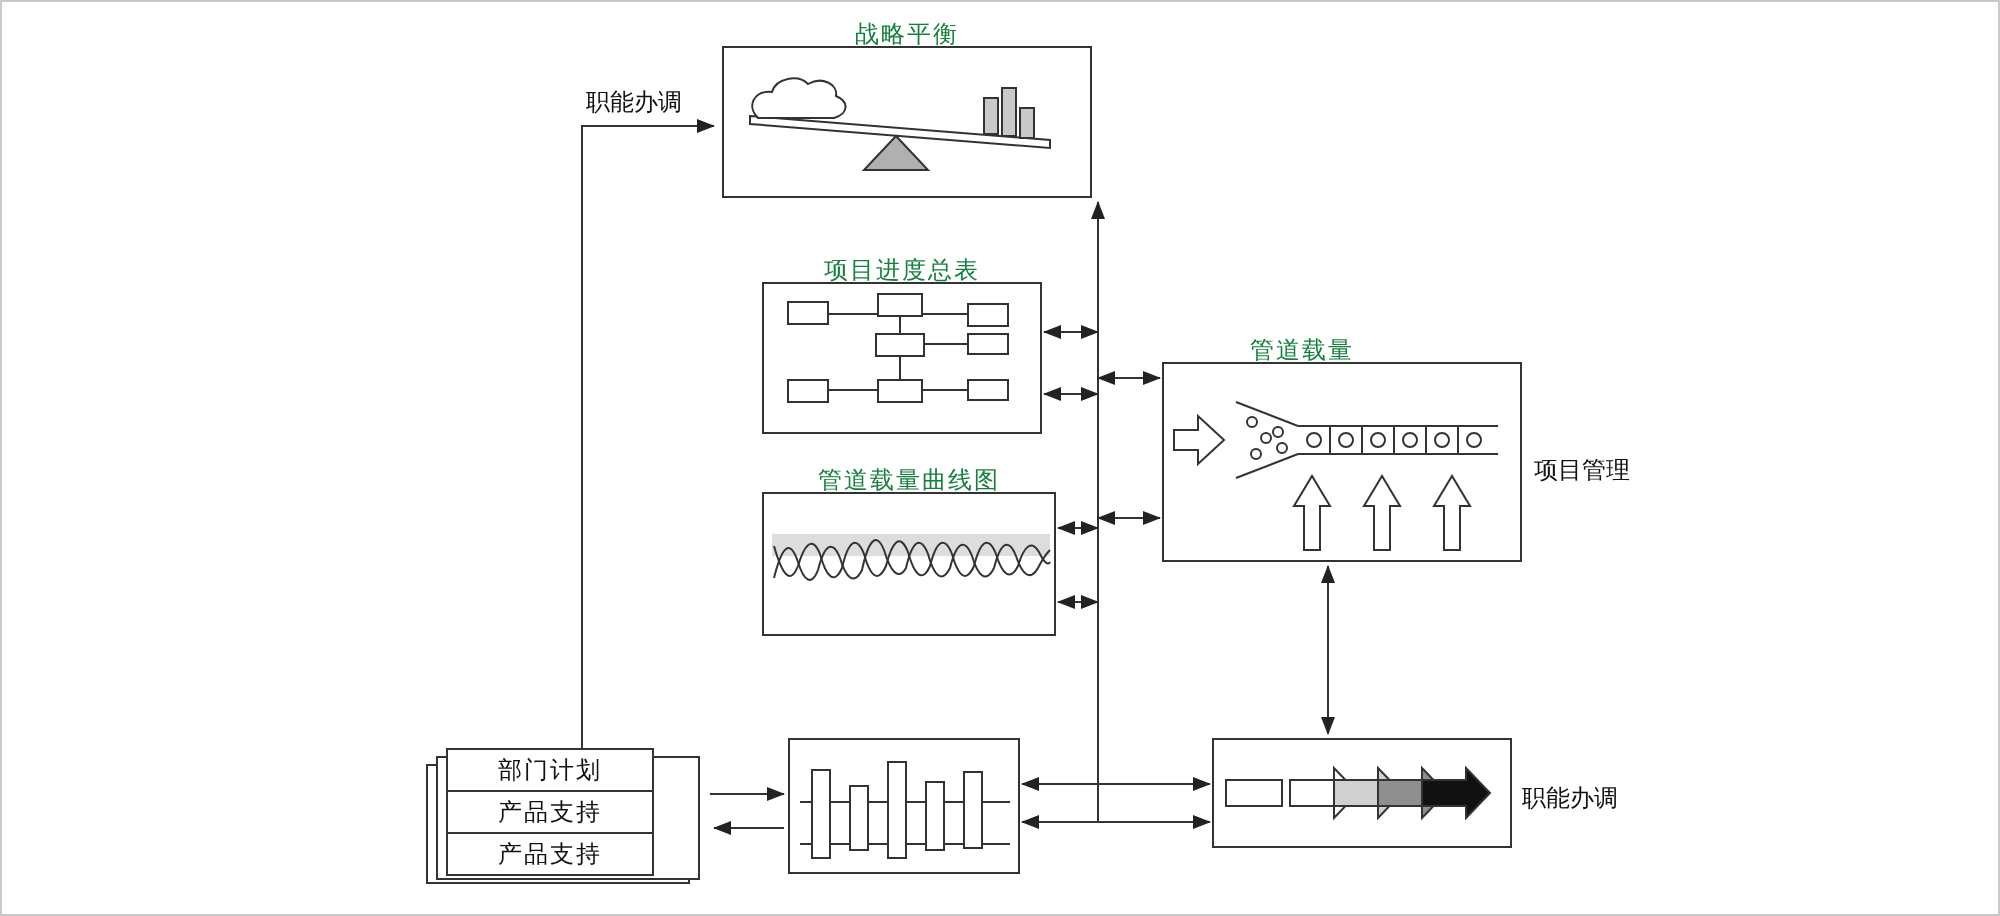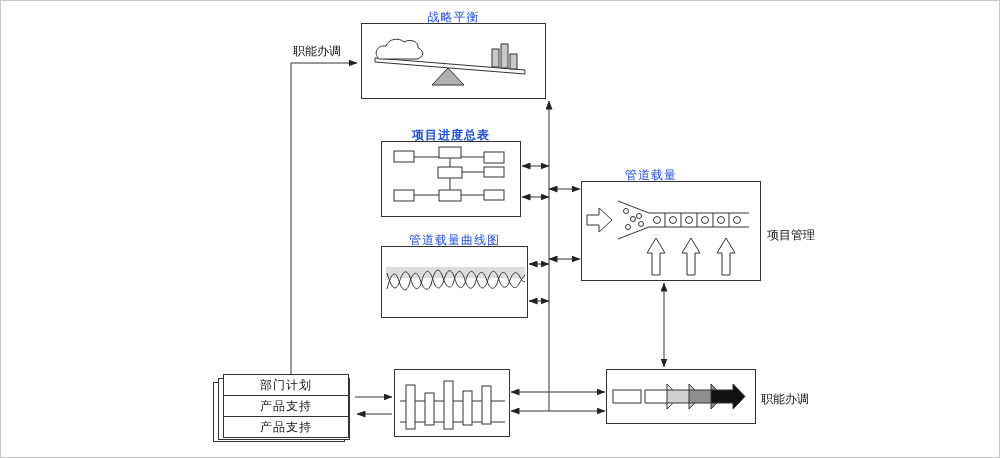--- a/index.html
+++ b/index.html
@@ -2,21 +2,21 @@
 <html><head>
 <meta charset="utf-8">
 <style>
   html,body{margin:0;padding:0;background:#fff;}
   .canvas{
     position:relative;width:1000px;height:458px;background:#fff;
     border:1px solid #c9c9c9;box-sizing:border-box;
     font-family:"Liberation Sans", sans-serif;overflow:hidden;
   }
   .box{position:absolute;border:1px solid #333;background:#fff;box-sizing:border-box;z-index:1;}
-  .title{position:absolute;font-size:12px;color:#1d4ed8;text-align:center;letter-spacing:1px;z-index:3;white-space:nowrap;}
+  .title{position:absolute;font-size:12px;color:#15803d;text-align:center;letter-spacing:1px;z-index:3;white-space:nowrap;}
   .side-label{position:absolute;font-size:12px;color:#111;z-index:3;white-space:nowrap;}
   .overlay{position:absolute;left:0;top:0;z-index:2;pointer-events:none;}
   .stack-sheet{position:absolute;border:1px solid #333;background:#fff;box-sizing:border-box;z-index:1;}
   .stack-front{position:absolute;border:1px solid #333;background:#fff;box-sizing:border-box;display:flex;flex-direction:column;z-index:1;}
   .stack-row{flex:1;display:flex;align-items:center;justify-content:center;font-size:12px;color:#111;border-bottom:1px solid #333;letter-spacing:1px;}
   .stack-row:last-child{border-bottom:none;}
   .conn{stroke:#333;stroke-width:1;fill:none;}
   .art{stroke:#333;stroke-width:1;}
 </style>
 </head>
@@ -26,29 +26,29 @@
 
   <div class="box" style="left:360px;top:22px;width:185px;height:76px;"></div>
   <div class="box" style="left:380px;top:140px;width:140px;height:76px;"></div>
   <div class="box" style="left:380px;top:245px;width:147px;height:72px;"></div>
   <div class="box" style="left:393px;top:368px;width:116px;height:68px;"></div>
   <div class="box" style="left:580px;top:180px;width:180px;height:100px;"></div>
   <div class="box" style="left:605px;top:368px;width:150px;height:55px;"></div>
 
   <div class="stack-sheet" style="left:212px;top:381px;width:132px;height:60px;"></div>
   <div class="stack-sheet" style="left:217px;top:377px;width:132px;height:62px;"></div>
-  <div class="stack-front" style="left:222px;top:373px;width:126px;height:64px;">
+  <div class="stack-front" style="left:222px;top:373px;width:104px;height:64px;">
     <div class="stack-row">部门计划</div>
     <div class="stack-row">产品支持</div>
     <div class="stack-row">产品支持</div>
   </div>
 
   <div class="title" style="left:360px;top:8px;width:185px;">战略平衡</div>
   <div class="side-label" style="left:292px;top:42px;">职能办调</div>
-  <div class="title" style="left:380px;top:126px;width:140px;font-weight:bold;">项目进度总表</div>
+  <div class="title" style="left:380px;top:126px;width:140px;">项目进度总表</div>
   <div class="title" style="left:380px;top:231px;width:147px;text-align:center;">管道载量曲线图</div>
   <div class="title" style="left:580px;top:166px;width:140px;">管道载量</div>
   <div class="side-label" style="left:766px;top:226px;">项目管理</div>
   <div class="side-label" style="left:760px;top:390px;">职能办调</div>
 
   <svg class="overlay" width="1000" height="458" viewBox="0 0 1000 458">
     <defs>
       <marker id="ah" markerWidth="9" markerHeight="7" refX="8.5" refY="3.5" orient="auto-start-reverse" markerUnits="userSpaceOnUse">
         <path d="M0,0 L9,3.5 L0,7 z" fill="#222"></path>
       </marker>

